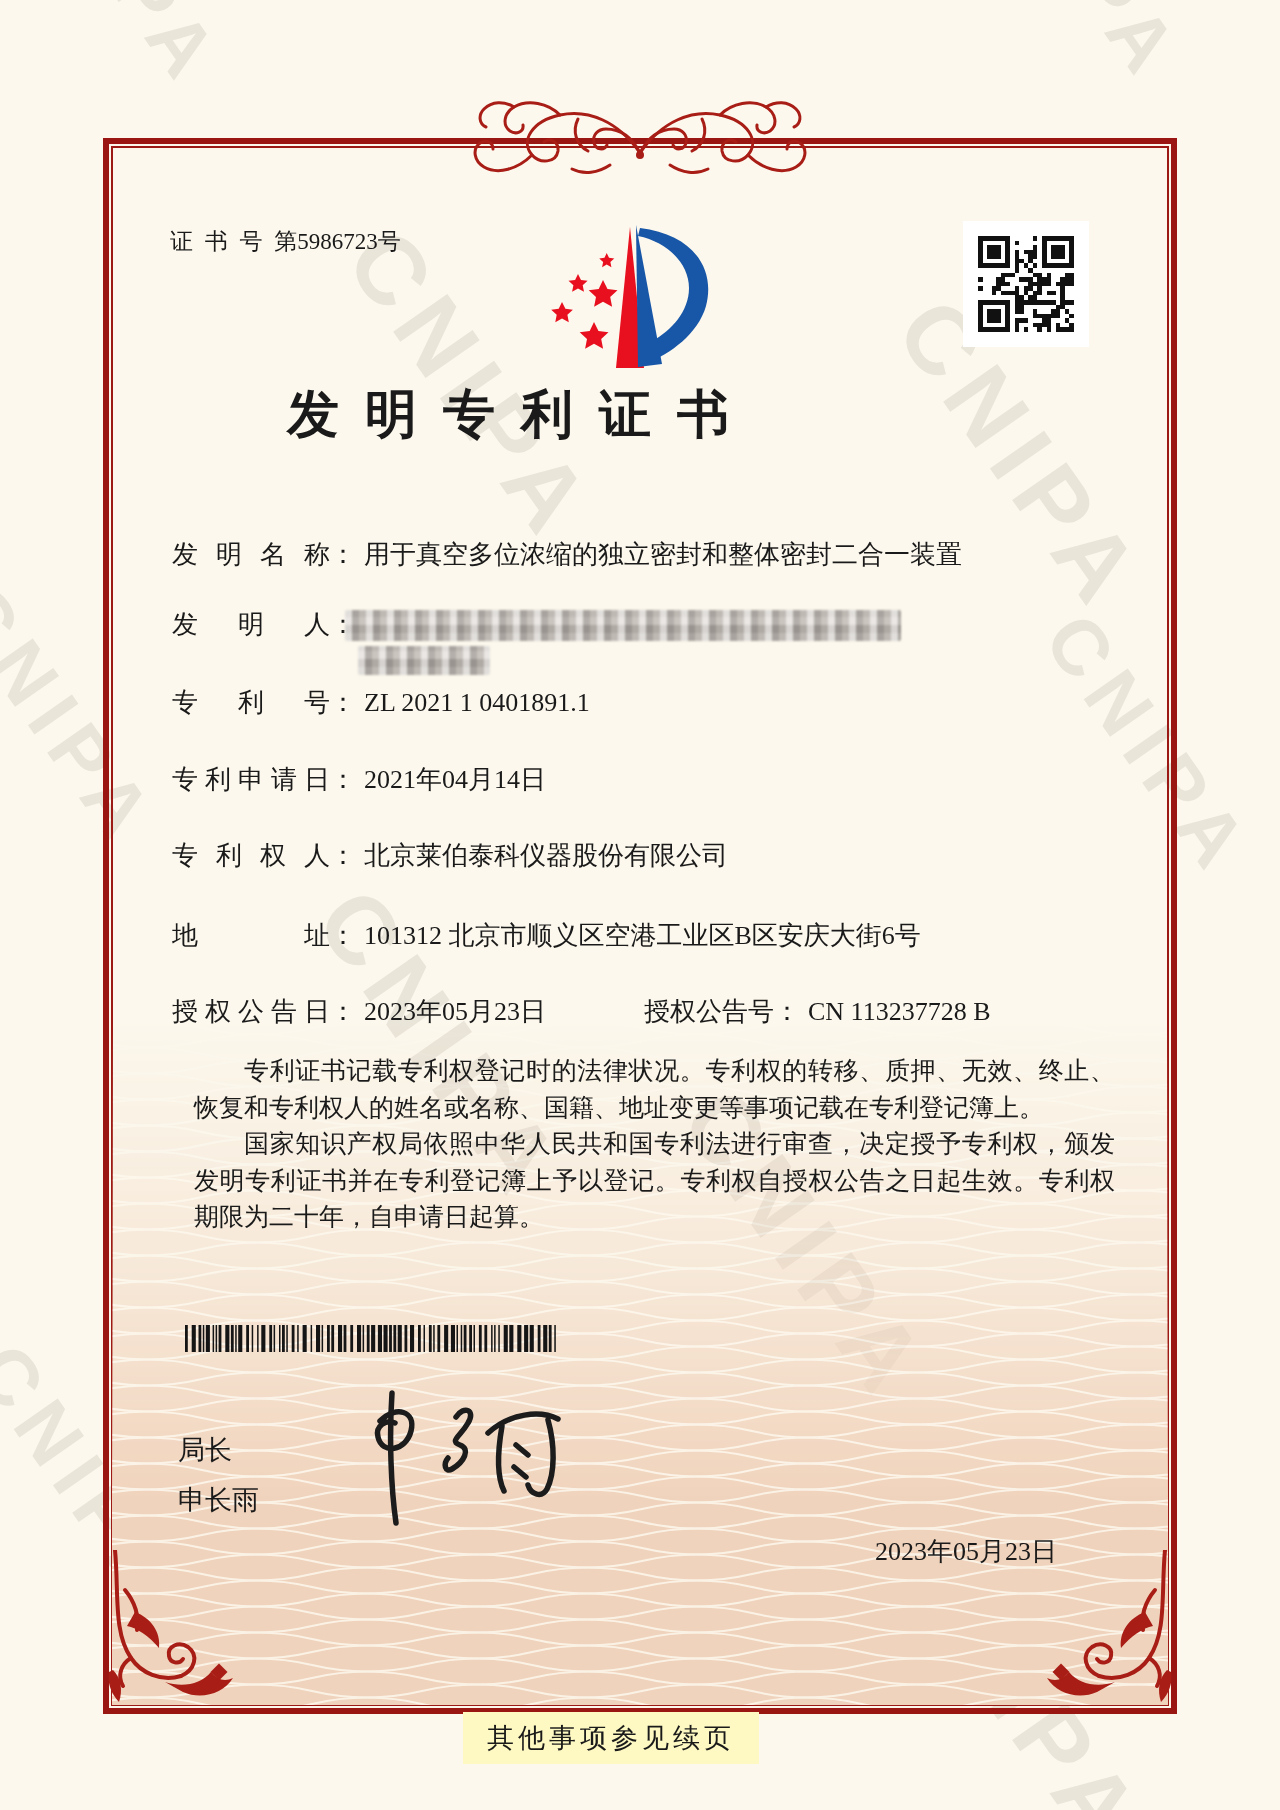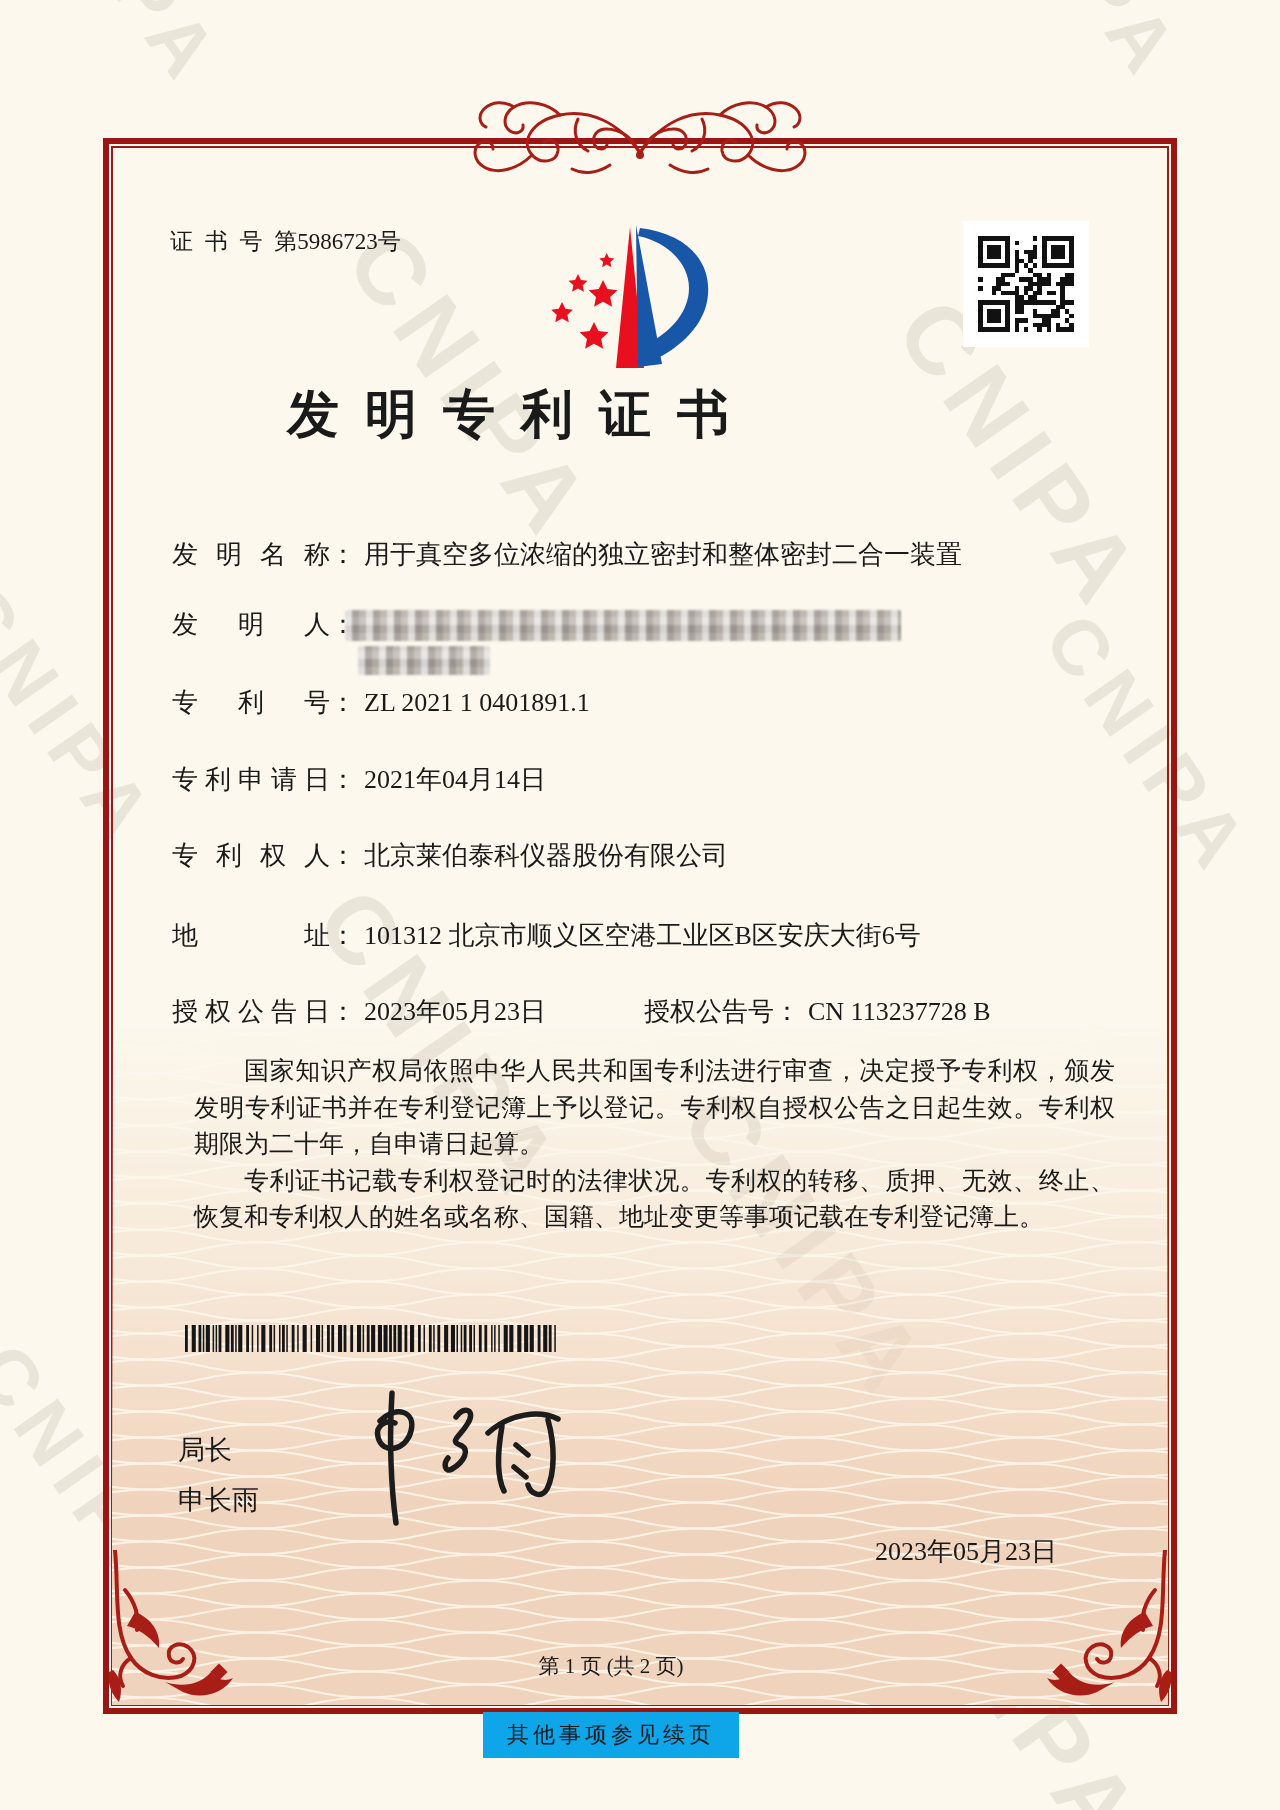--- a/index.html
+++ b/index.html
@@ -60,21 +60,21 @@
 
   .director-title{position:absolute;left:178px;top:1432px;font-family:"Liberation Sans",sans-serif;font-size:27px;font-weight:400;}
   .director-name{position:absolute;left:178px;top:1482px;font-family:Liberation Sans, sans-serif;font-size:27px;font-weight:500;}
   .signature{position:absolute;left:352px;top:1383px;width:220px;height:150px;}
 
   .issue-date{position:absolute;left:875px;top:1534px;font-size:26px;}
 
   .pagenum{position:absolute;left:0;top:1652px;width:1222px;text-align:center;font-size:21px;}
 
   .contnote{position:absolute;left:0;top:1712px;width:1222px;text-align:center;}
-  .contnote span{display:inline-block;background:#0ea5e9;padding:8px 24px;font-size:22px;letter-spacing:4px;}
+  .contnote span{display:inline-block;background:#fef9c3;padding:8px 24px;font-size:27px;letter-spacing:4px;}
 </style>
 </head>
 <body>
 
 <div class="page">
 
   <div class="watermark wm-lg" style="left:-30px;top:-90px;">CNIPA</div>
   <div class="watermark wm-lg" style="left:930px;top:-95px;">CNIPA</div>
   <div class="watermark wm-xl" style="left:295px;top:330px;">CNIPA</div>
   <div class="watermark wm-xl" style="left:845px;top:400px;">CNIPA</div>
@@ -528,22 +528,22 @@
           <span>日</span>
         </span>
         <span class="fcolon">：</span>
         <span class="fvalue">2023年05月23日</span>
     </div>
     <div class="grant-no-group">
       <span>授权公告号</span><span class="fcolon">：</span><span>CN 113237728 B</span>
     </div>
 
     <div class="paras">
+      <p>专利证书记载专利权登记时的法律状况。专利权的转移、质押、无效、终止、恢复和专利权人的姓名或名称、国籍、地址变更等事项记载在专利登记簿上。</p>
       <p>国家知识产权局依照中华人民共和国专利法进行审查，决定授予专利权，颁发发明专利证书并在专利登记簿上予以登记。专利权自授权公告之日起生效。专利权期限为二十年，自申请日起算。</p>
-      <p>专利证书记载专利权登记时的法律状况。专利权的转移、质押、无效、终止、恢复和专利权人的姓名或名称、国籍、地址变更等事项记载在专利登记簿上。</p>
     </div>
 
     <svg class="barcode" id="barcode-svg" viewBox="0 0 376 27" preserveAspectRatio="none">
         <rect x="0" y="0" width="2.8" height="27" fill="#151515"></rect>
         <rect x="6.699999999999999" y="0" width="4.1" height="27" fill="#151515"></rect>
         <rect x="13.5" y="0" width="2.8" height="27" fill="#151515"></rect>
         <rect x="17.8" y="0" width="1.5" height="27" fill="#151515"></rect>
         <rect x="20.8" y="0" width="4.1" height="27" fill="#151515"></rect>
         <rect x="27.6" y="0" width="1.5" height="27" fill="#151515"></rect>
         <rect x="30.6" y="0" width="1.5" height="27" fill="#151515"></rect>
@@ -622,20 +622,19 @@
         <path d="M136,50 C158,30 188,27 206,36"></path>
         <path d="M150,43 C145,72 145,94 152,108"></path>
         <path d="M196,37 C203,62 203,90 195,106 C190,115 179,112 176,102"></path>
         <path d="M164,62 L176,72"></path>
         <path d="M162,84 L174,94"></path>
       </g>
     </svg>
 
     <div class="issue-date">2023年05月23日</div>
 
-    <div class="pagenum">第 1 页 (共 2 页)</div>
 
     <div class="contnote">
       <span>其他事项参见续页</span>
     </div>
 
   </div>
 </div>
 
 </body></html>

